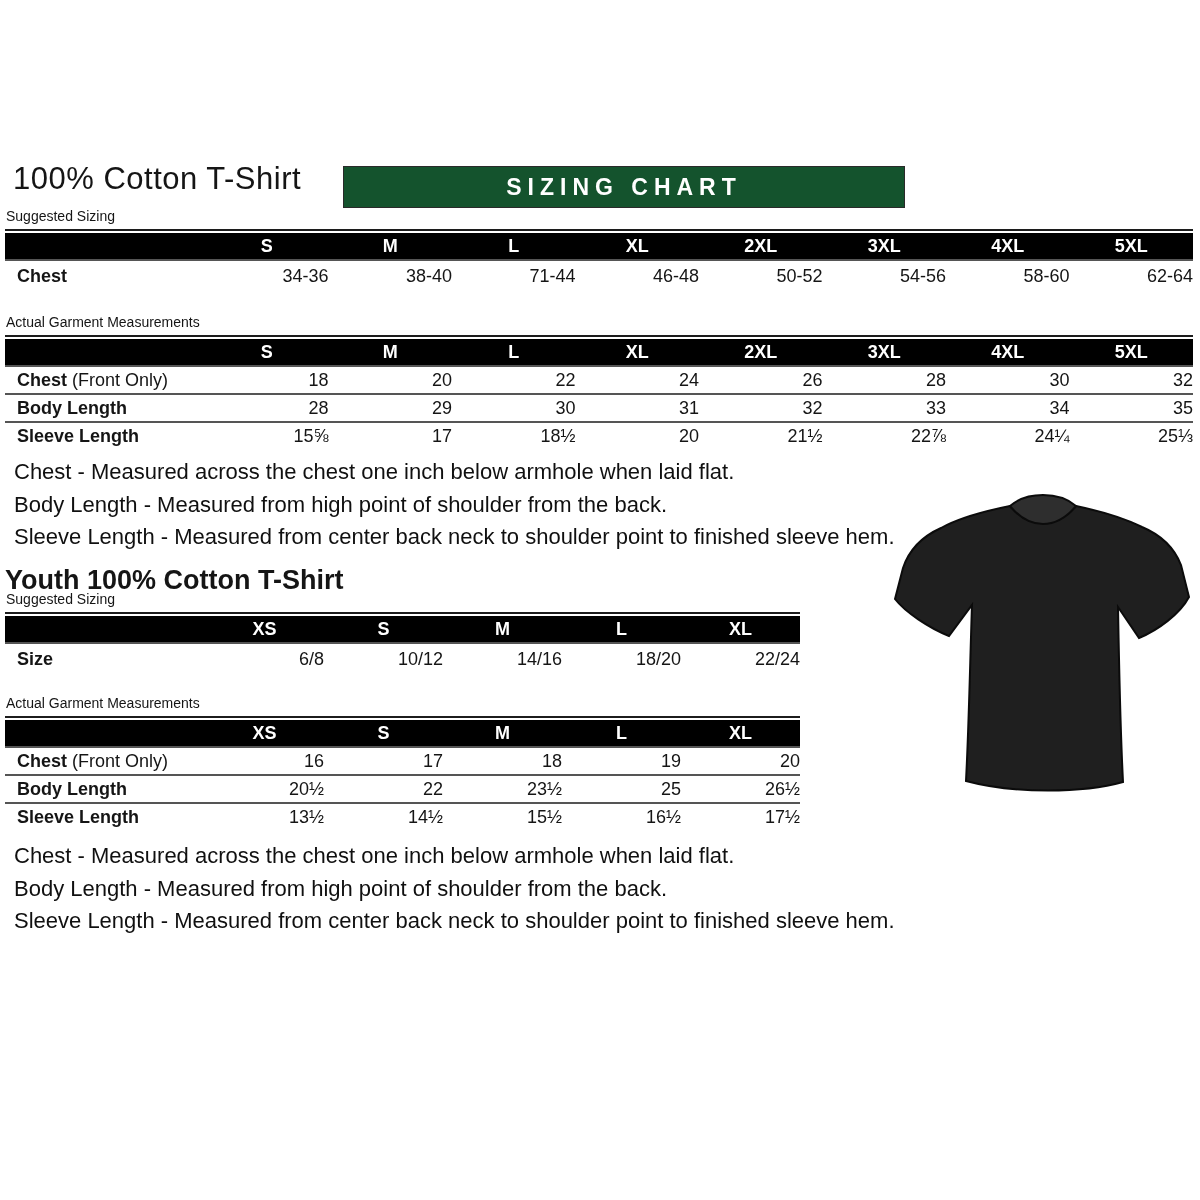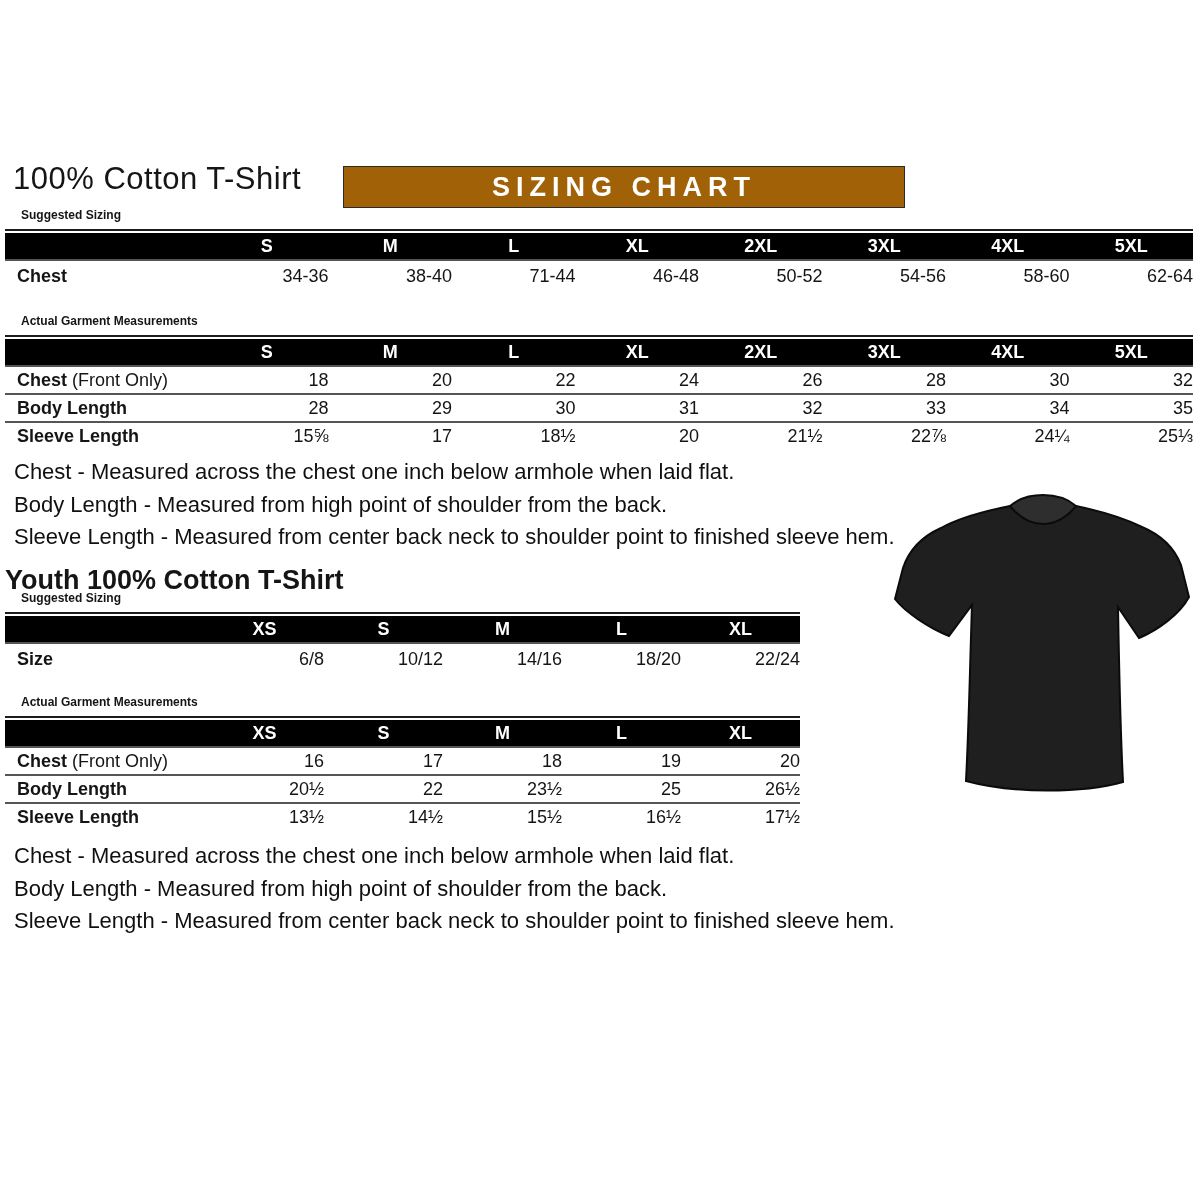--- a/index.html
+++ b/index.html
@@ -1,25 +1,25 @@
 <!DOCTYPE html>
 <html><head>
 <meta charset="utf-8">
 <style>
   html,body { margin:0; padding:0; background:#ffffff; }
   body { width:1200px; height:1200px; font-family:"Liberation Sans", sans-serif; color:#151515; }
   .canvas { position:relative; width:1200px; height:948px; background:#fff; overflow:hidden; }
 
   .main-title { position:absolute; left:13px; top:161px; font-size:31px; font-weight:400; letter-spacing:0.5px; white-space:nowrap; }
-  .banner { position:absolute; left:343px; top:166px; width:560px; height:40px; background:#a16207;
-            color:#fff; font-weight:bold; font-size:27px; letter-spacing:6px;
+  .banner { position:absolute; left:343px; top:166px; width:560px; height:40px; background:#14532d;
+            color:#fff; font-weight:bold; font-size:23px; letter-spacing:6px;
             display:flex; align-items:center; justify-content:center; border:1px solid #2a2a2a; }
   .youth-title { position:absolute; left:5px; top:547px; font-size:27px; font-weight:bold; white-space:nowrap;margin-top:18px; }
 
-  .section-label { position:absolute; left:21px; font-size:12px; font-weight:700; white-space:nowrap; }
+  .section-label { position:absolute; left:6px; font-size:14px; font-weight:400; white-space:nowrap; }
   .rule { position:absolute; left:5px; height:2px; background:#1c1c1c; }
 
   table { position:absolute; border-collapse:collapse; table-layout:fixed; font-size:18px; }
   thead th { background:#000; color:#fff; font-weight:bold; font-size:18px; height:26px; text-align:center; padding:0; }
   th.corner { width:200px; }
   tbody tr { border-top:2px solid #555; }
   tbody th { text-align:left; font-weight:bold; padding-left:12px; white-space:nowrap; }
   tbody th .suffix { font-weight:400; }
   tbody td { text-align:right; padding:0; }
   .tall tbody tr { height:32px; }

